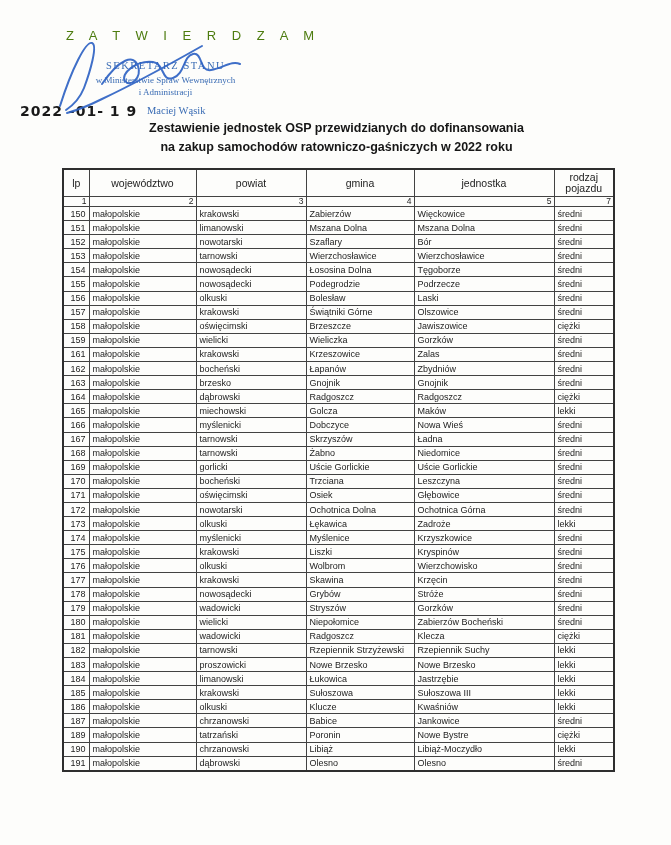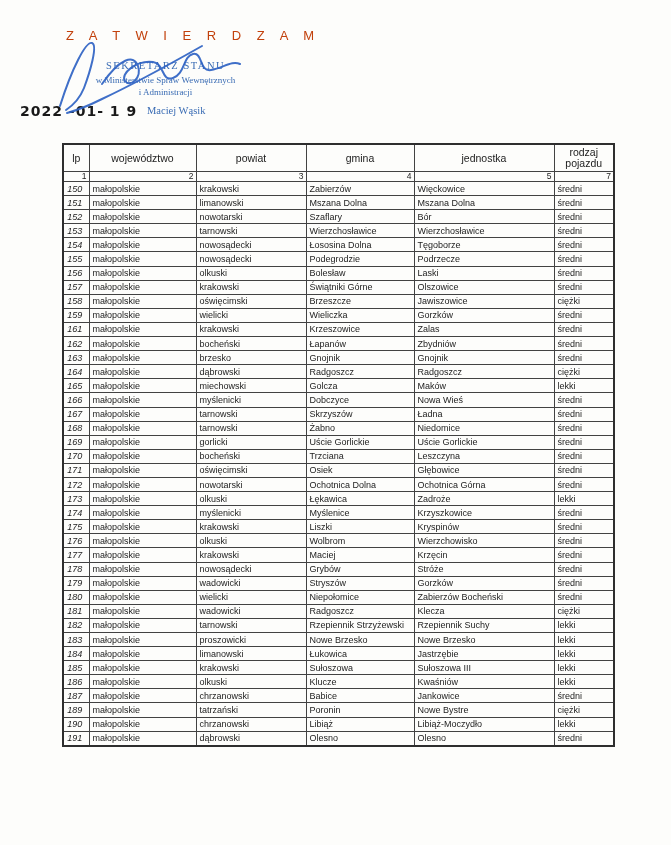--- a/index.html
+++ b/index.html
@@ -4,21 +4,21 @@
 <style>
   html,body{margin:0;padding:0;background:#e8e8e6;}
   .page{
     position:relative;width:671px;height:845px;margin:0 auto;
     background:#fdfdfb;color:#1f1f1f;
     font-family:"Liberation Sans",sans-serif;overflow:hidden;
     box-shadow:0 0 4px rgba(0,0,0,.2);
   }
   .zatwierdzam{
     position:absolute;left:66px;top:28px;
-    font-size:13px;letter-spacing:6px;color:#c2410c;
+    font-size:13px;letter-spacing:6px;color:#4d7c0f;
   }
   .sig-svg{position:absolute;left:40px;top:36px;z-index:3;}
   .stamp{
     position:absolute;left:58px;top:60px;width:215px;text-align:center;
     color:#3a6cb4;font-family:"Liberation Serif",serif;z-index:2;
   }
   .stamp .l1{font-size:10.5px;letter-spacing:1.5px;}
   .stamp .l2{font-size:9px;margin-top:4px;}
   .stamp .l3{font-size:9px;margin-top:2px;}
   .date-stamp{
@@ -28,41 +28,41 @@
   }
   .signer{
     position:absolute;left:147px;top:105px;
     font-family:"Liberation Serif",serif;font-size:10.5px;color:#3a6cb4;
   }
   .doc-title{
     position:absolute;left:58px;top:119px;width:557px;text-align:center;
     font-weight:bold;font-size:12.5px;line-height:18.5px;color:#161616;
   }
   table.osp{
-    position:absolute;left:62px;top:143px;width:551px;
+    position:absolute;left:62px;top:168px;width:551px;
     border-collapse:collapse;table-layout:fixed;
     border:2px solid #2e2e2e;
   }
   table.osp th,table.osp td{
     border:1px solid #424242;overflow:hidden;white-space:nowrap;
     font-family:"Liberation Sans",sans-serif;color:#1c1c1c;
   }
   table.osp thead tr.hdr th{
     height:24px;font-weight:normal;font-size:10.5px;line-height:11px;
     text-align:center;vertical-align:middle;white-space:normal;
   }
   table.osp thead tr.num td{
     height:9px;font-size:8.5px;line-height:9px;
     text-align:right;padding:0 2px 0 0;
   }
   table.osp tbody td{
     height:13.1px;font-size:9px;line-height:10px;
     padding:0 0 0 3px;vertical-align:middle;
   }
-  table.osp tbody td.lp{text-align:center;padding:0 3px 0 0;font-style:italic;}
+  table.osp tbody td.lp{text-align:right;padding:0 3px 0 0;}
 </style>
 </head>
 <body>
 
 <div class="page">
 
   <div class="zatwierdzam">Z A T W I E R D Z A M</div>
 
   <svg class="sig-svg" width="225" height="85" viewBox="0 0 225 85">
     <g fill="none" stroke="#2f63c4" stroke-width="2" stroke-linecap="round" opacity="0.92">
@@ -75,20 +75,24 @@
   <div class="stamp">
     <div class="l1">SEKRETARZ STANU</div>
     <div class="l2">w Ministerstwie Spraw Wewnętrznych</div>
     <div class="l3">i Administracji</div>
   </div>
 
   <div class="date-stamp">2022 -01- 1 9</div>
 
   <div class="signer">Maciej Wąsik</div>
 
+  <div class="doc-title">
+    <div>Zestawienie jednostek OSP przewidzianych do dofinansowania</div>
+    <div>na zakup samochodów ratowniczo-gaśniczych w 2022 roku</div>
+  </div>
 
   <table class="osp">
     <colgroup>
       <col style="width:26px">
         <col style="width:107px">
         <col style="width:110px">
       <col style="width:108px">
         <col style="width:140px">
         <col style="width:60px">
     </colgroup>
@@ -316,21 +320,21 @@
           <td>małopolskie</td>
           <td>olkuski</td>
           <td>Wolbrom</td>
           <td>Wierzchowisko</td>
           <td>średni</td>
         </tr>
         <tr>
           <td class="lp">177</td>
           <td>małopolskie</td>
           <td>krakowski</td>
-          <td>Maciej</td>
+          <td>Skawina</td>
           <td>Krzęcin</td>
           <td>średni</td>
         </tr>
         <tr>
           <td class="lp">178</td>
           <td>małopolskie</td>
           <td>nowosądecki</td>
           <td>Grybów</td>
           <td>Stróże</td>
           <td>średni</td>

